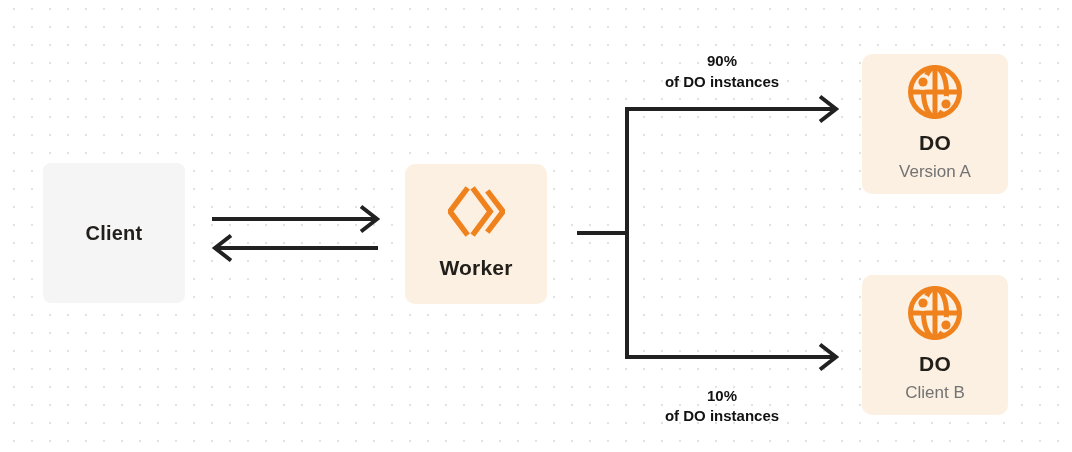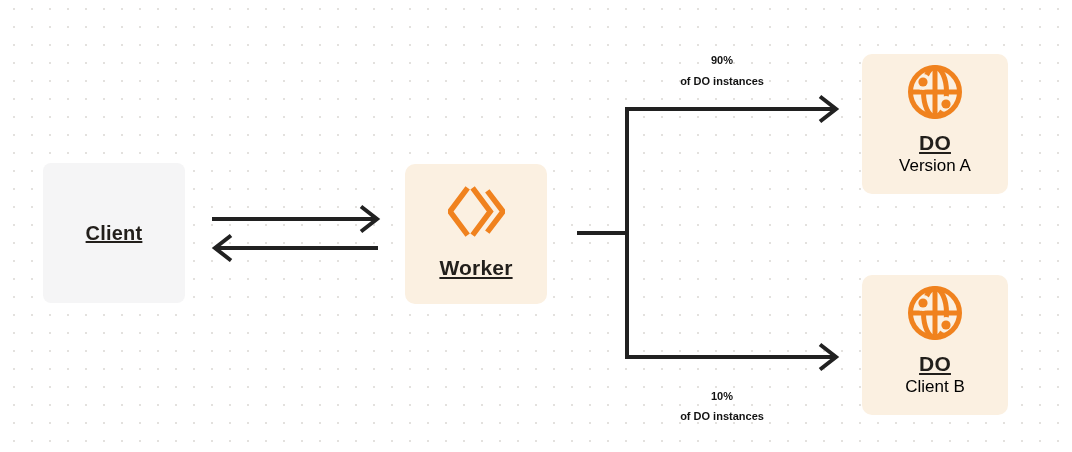--- a/index.html
+++ b/index.html
@@ -36,21 +36,20 @@
     flex-direction: column;
     align-items: center;
     justify-content: center;
     border-radius: 10px;
   }
   .node .title {
     font-weight: bold;
     font-size: 20px;
     color: #221f1b;
     letter-spacing: 0.2px;
-    text-decoration: underline;
   }
 
   .node.client {
     left: 43px; top: 163px; width: 142px; height: 140px;
     background: #f5f5f6;
     border-radius: 8px;
   }
 
   .node.worker {
     left: 405px; top: 164px; width: 142px; height: 140px;
@@ -64,33 +63,33 @@
     left: 862px; width: 146px; height: 140px;
     background: #fbf0e1;
     justify-content: flex-start;
     padding-top: 10px;
   }
   .node.do-a { top: 54px; }
   .node.do-b { top: 275px; }
   .node.do .title { margin-top: 12px; font-size: 21px; line-height: 22px; }
   .node.do .subtitle {
     font-size: 17px;
-    color: #000000;
+    color: #737373;
     line-height: 21px;
-    margin-top: 1px;
+    margin-top: 7px;
   }
 
   .branch-label {
     position: absolute;
     left: 632px;
     width: 180px;
     text-align: center;
     font-weight: bold;
     color: #121212;
-    font-size: 11px;
+    font-size: 15px;
     line-height: 21px;
   }
   .branch-label.top { top: 50px; }
   .branch-label.bottom { top: 386px; line-height: 20px; }
   .branch-label span { display: block; }
 
   .icon-box { display: block; }
 </style>
 </head>
 <body>

